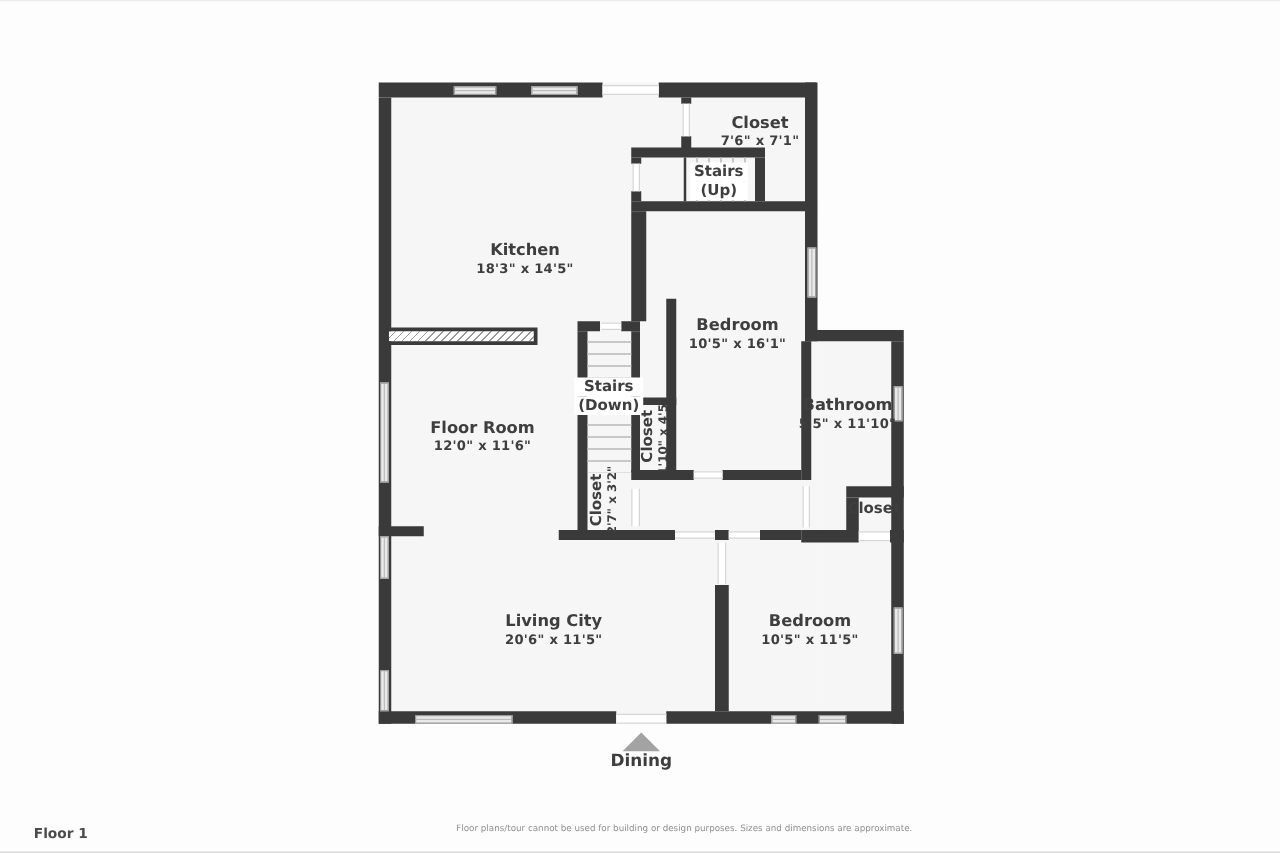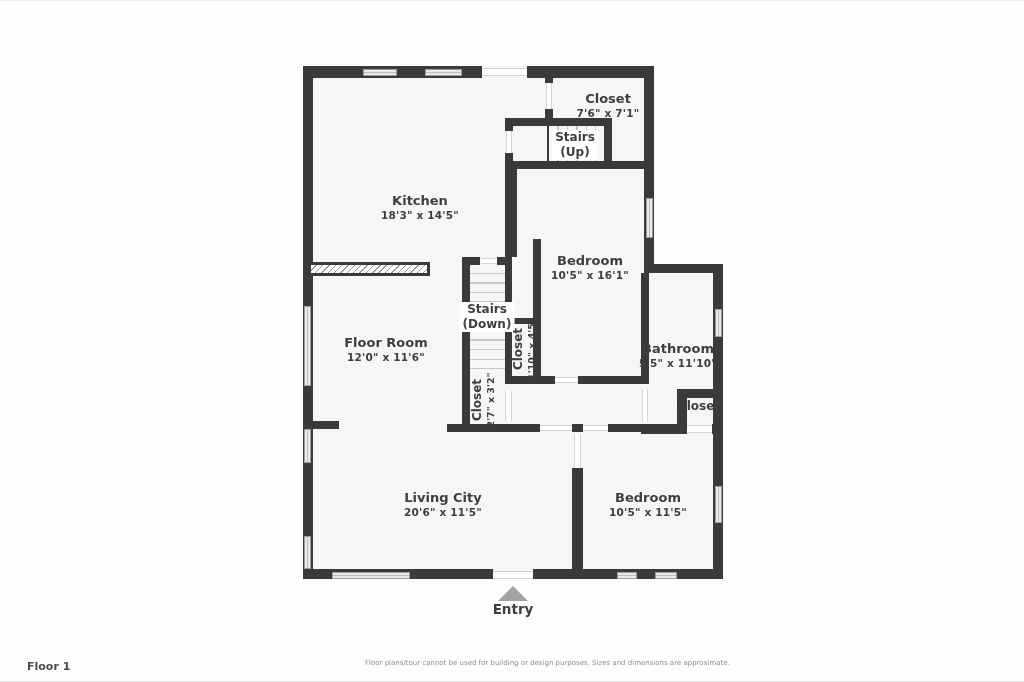--- a/index.html
+++ b/index.html
@@ -117,21 +117,21 @@
     <div class="rd">7'6" x 7'1"</div>
   </div>
   <div class="room-label" style="left:575px;top:129px;">
     <div class="rn-s stairsbg">Stairs</div>
     <div class="rn-s stairsbg">(Up)</div>
   </div>
   <div class="room-label" style="left:590px;top:252px;">
     <div class="rn">Bedroom</div>
     <div class="rd">10'5" x 16'1"</div>
   </div>
-  <div class="room-label" style="left:678px;top:340px;">
+  <div class="room-label" style="left:678px;top:316px;">
     <div class="rn">Bathroom</div>
     <div class="rd">5'5" x 11'10"</div>
   </div>
   <div class="room-label" style="left:487px;top:301px;">
     <div class="rn-s stairsbg">Stairs</div>
     <div class="rn-s stairsbg">(Down)</div>
   </div>
   <div class="room-label rot" style="left:524px;top:348px;">
     <div class="rn-s">Closet</div>
     <div class="rd-s">1'10" x 4'5"</div>
@@ -150,19 +150,19 @@
   <div class="room-label" style="left:443px;top:489px;">
     <div class="rn">Living City</div>
     <div class="rd">20'6" x 11'5"</div>
   </div>
   <div class="room-label" style="left:648px;top:489px;">
     <div class="rn">Bedroom</div>
     <div class="rd">10'5" x 11'5"</div>
   </div>
 
   <div class="entry-arrow" style="left:498px;top:585px;"></div>
-  <div class="entry-label" style="left:513px;top:600px;">Entry</div>
+  <div class="entry-label" style="left:513px;top:600px;">Dining</div>
 
   <div class="addr" style="left:27px;top:659px;">Floor 1</div>
   <div class="disc" style="left:365px;top:658px;">Floor plans/tour cannot be used for building or design purposes. Sizes and dimensions are approximate.</div>
 
   <div class="bottomline"></div>
 </div>
 
 </body></html>

